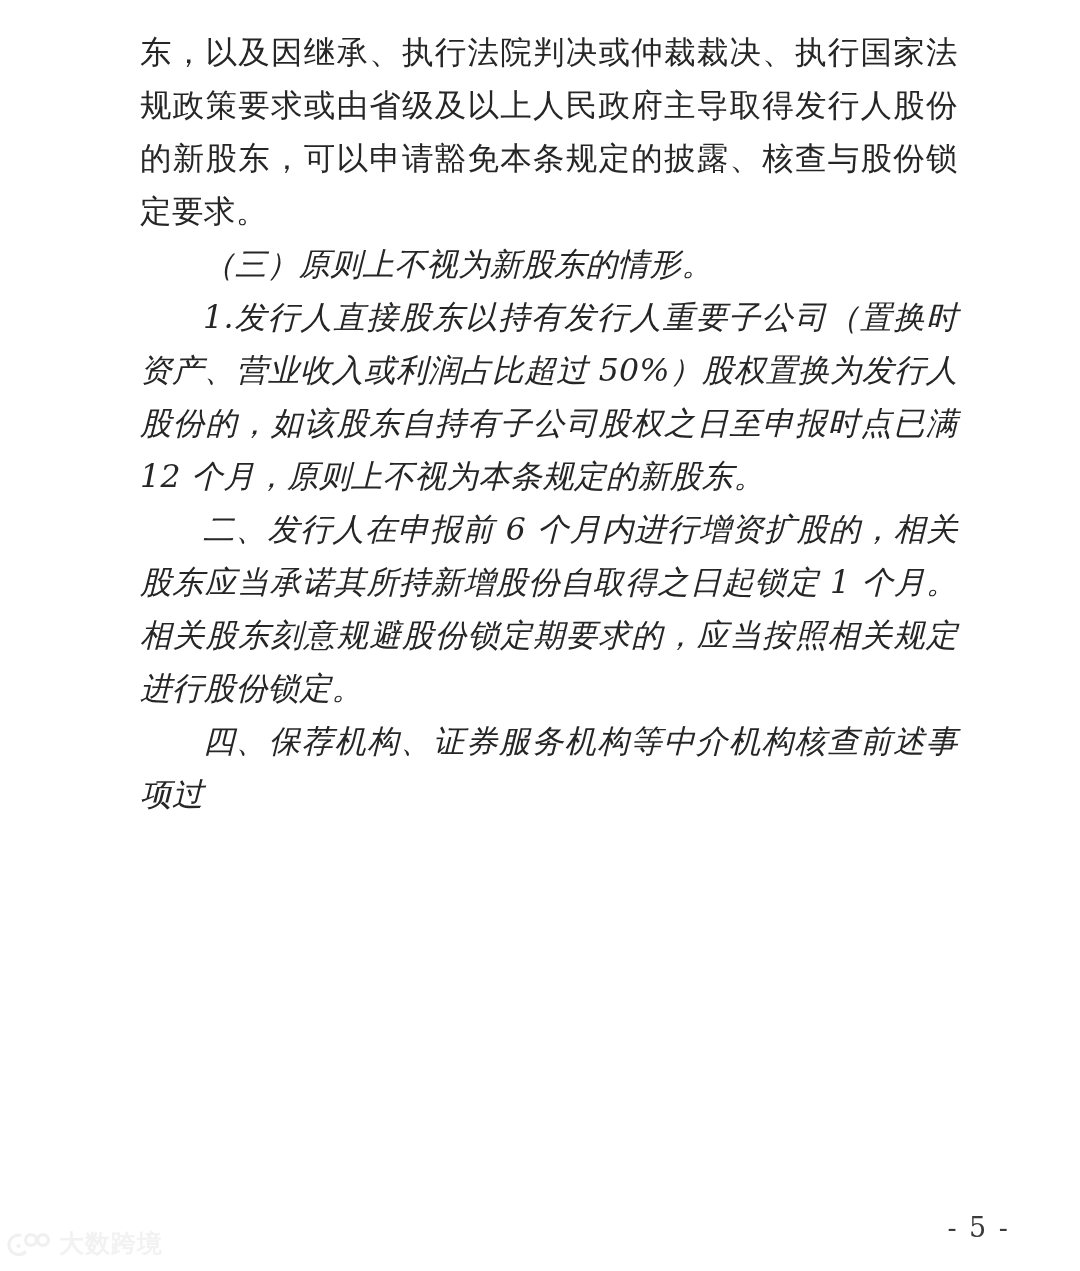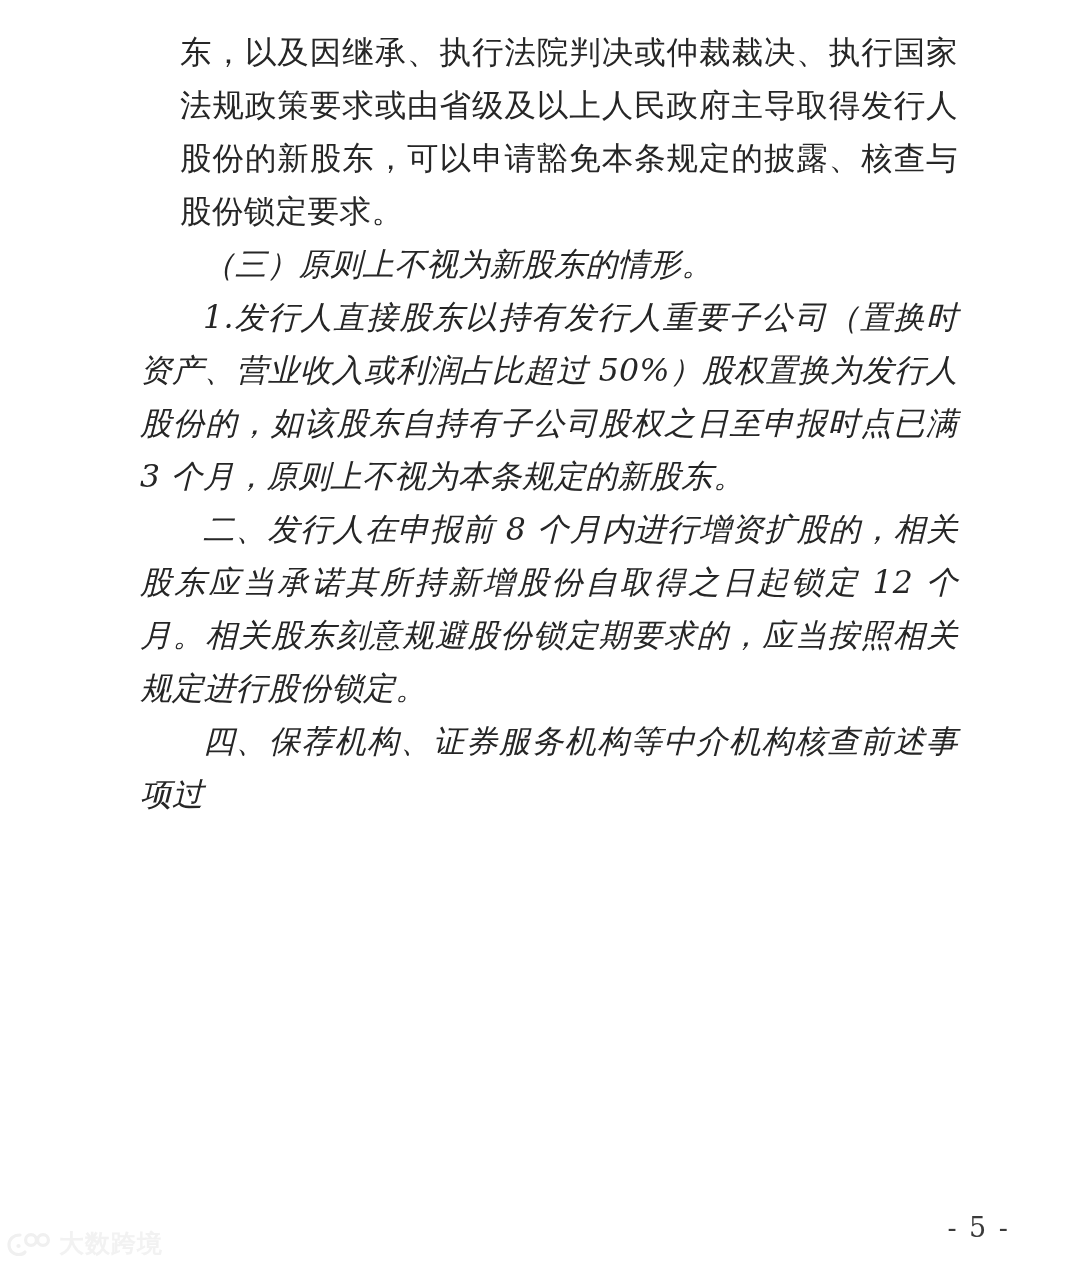--- a/index.html
+++ b/index.html
@@ -38,21 +38,20 @@
   }
 
   
   .para.indent {
     text-indent: 63px;
     font-style: italic;
   }
   
   .para.cont {
     text-indent: 0;
-    margin-left: 40px;
   }
 
   
   #page-number {
     position: absolute;
     left: 0;
     top: 1212px;
     width: 1010px;
     text-align: right;
     font-size: 27px;
@@ -91,24 +90,24 @@
 <body>
 
 <div id="page">
 
   <div id="doc-body">
 
     <p class="para cont">东，以及因继承、执行法院判决或仲裁裁决、执行国家法规政策要求或由省级及以上人民政府主导取得发行人股份的新股东，可以申请豁免本条规定的披露、核查与股份锁定要求。</p>
 
     <p class="para indent">（三）原则上不视为新股东的情形。</p>
 
-    <p class="para indent">1.发行人直接股东以持有发行人重要子公司（置换时资产、营业收入或利润占比超过 50%）股权置换为发行人股份的，如该股东自持有子公司股权之日至申报时点已满 3 个月，原则上不视为本条规定的新股东。</p>
+    <p class="para indent">1.发行人直接股东以持有发行人重要子公司（置换时资产、营业收入或利润占比超过 50%）股权置换为发行人股份的，如该股东自持有子公司股权之日至申报时点已满 12 个月，原则上不视为本条规定的新股东。</p>
 
 
-    <p class="para indent">二、发行人在申报前 8 个月内进行增资扩股的，相关股东应当承诺其所持新增股份自取得之日起锁定 12 个月。相关股东刻意规避股份锁定期要求的，应当按照相关规定进行股份锁定。</p>
+    <p class="para indent">二、发行人在申报前 6 个月内进行增资扩股的，相关股东应当承诺其所持新增股份自取得之日起锁定 1 个月。相关股东刻意规避股份锁定期要求的，应当按照相关规定进行股份锁定。</p>
 
 
     <p class="para indent">四、保荐机构、证券服务机构等中介机构核查前述事项过</p>
 
   </div>
 
   <div id="page-number">- 5 -</div>
 
   <div id="watermark">
     <svg class="wm-logo" viewBox="0 0 46 30" aria-hidden="true">

